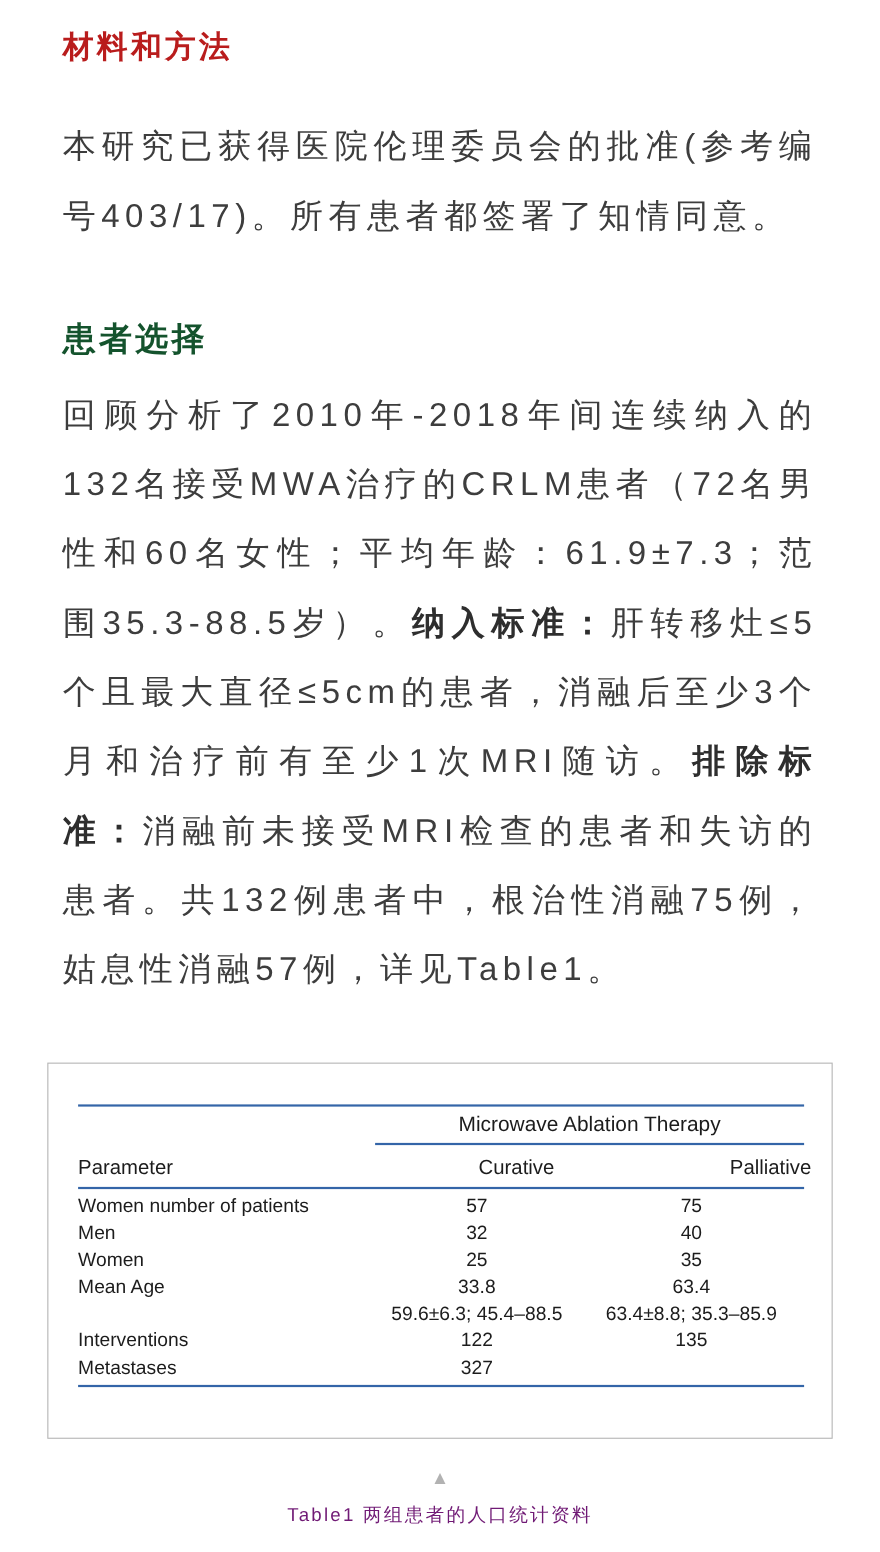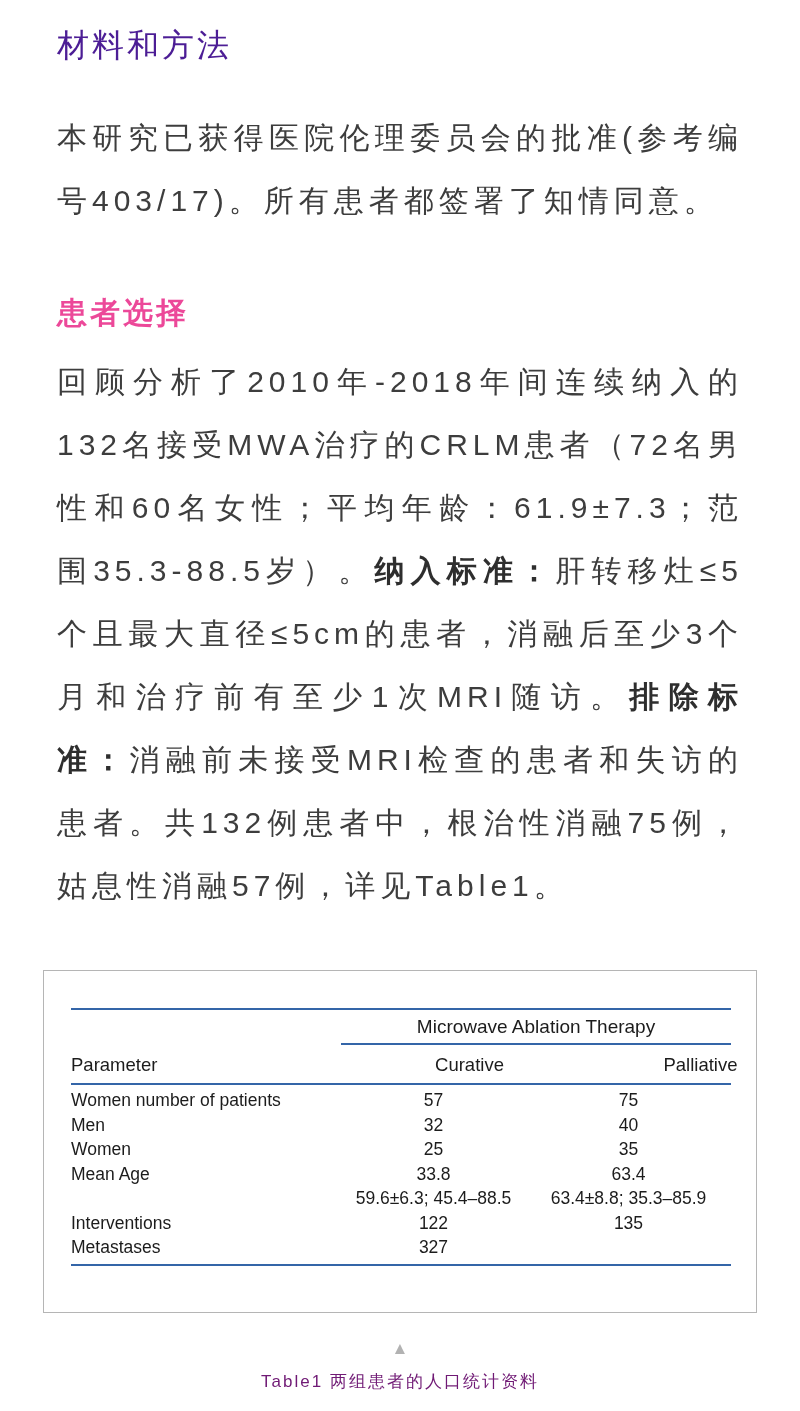--- a/index.html
+++ b/index.html
@@ -9,30 +9,30 @@
     height: 1411px;
     margin: 0 auto;
     font-family: "Liberation Sans", "DejaVu Sans", sans-serif;
     overflow: hidden;
   }
   .page { padding: 26px 57px 0 57px; }
 
   
   .section-title {
     font-family: "DejaVu Serif", "Liberation Serif", serif;
-    font-size: 32px;
-    font-weight: 400;
-    color: #4c1d95;
+    font-size: 28px;
+    font-weight: 700;
+    color: #b91c1c;
     letter-spacing: 3px;
     line-height: 1.2;
   }
   .sub-title {
     font-size: 30px;
     font-weight: 700;
-    color: #ec4899;
+    color: #14532d;
     letter-spacing: 3px;
     margin-top: 63px;
     line-height: 1.2;
   }
 
   
   .para {
     font-size: 30px;
     line-height: 63px;
     color: #3d3d3d;

